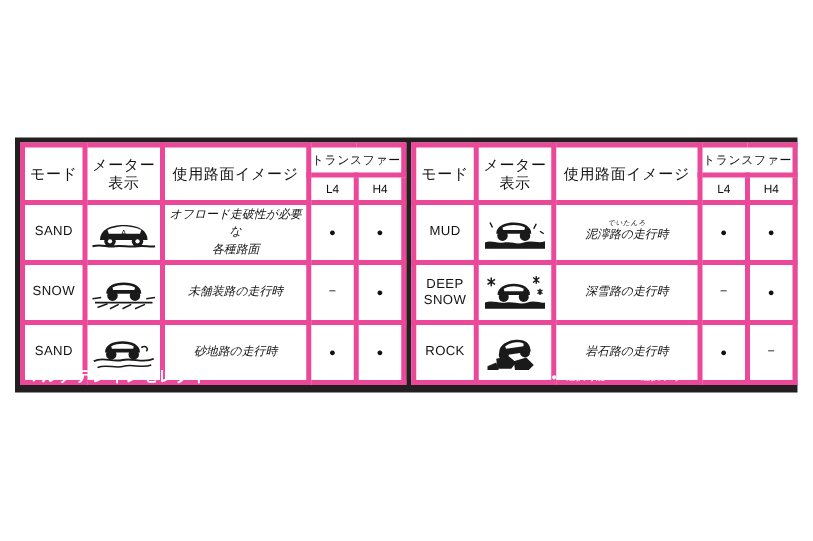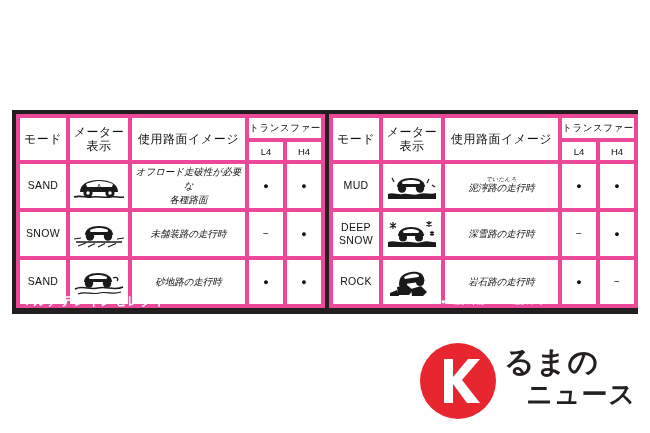--- a/index.html
+++ b/index.html
@@ -364,24 +364,14 @@
     <div class="caption">
       <div class="caption-title">マルチテレインセレクト</div>
       <div class="legend">
         <span>● : 選択可能</span>
         <span class="sep"></span>
         <span>− : 選択不可</span>
       </div>
     </div>
   </div>
 
-  <div class="logo">
-    <div class="logo-circle"></div>
-    <svg class="logo-k" viewBox="0 0 76 76">
-      <path d="M24 16 L33 16 L33 34 L48 16 L60 16 L42 37 L60 60 L47 60 L33 41 L33 60 L24 60 Z" fill="#ffffff"></path>
-    </svg>
-    <div class="logo-text">
-      <div class="logo-l1">るまの</div>
-      <div class="logo-l2">ニュース</div>
-    </div>
-  </div>
 
 </div>
 
 </body></html>

